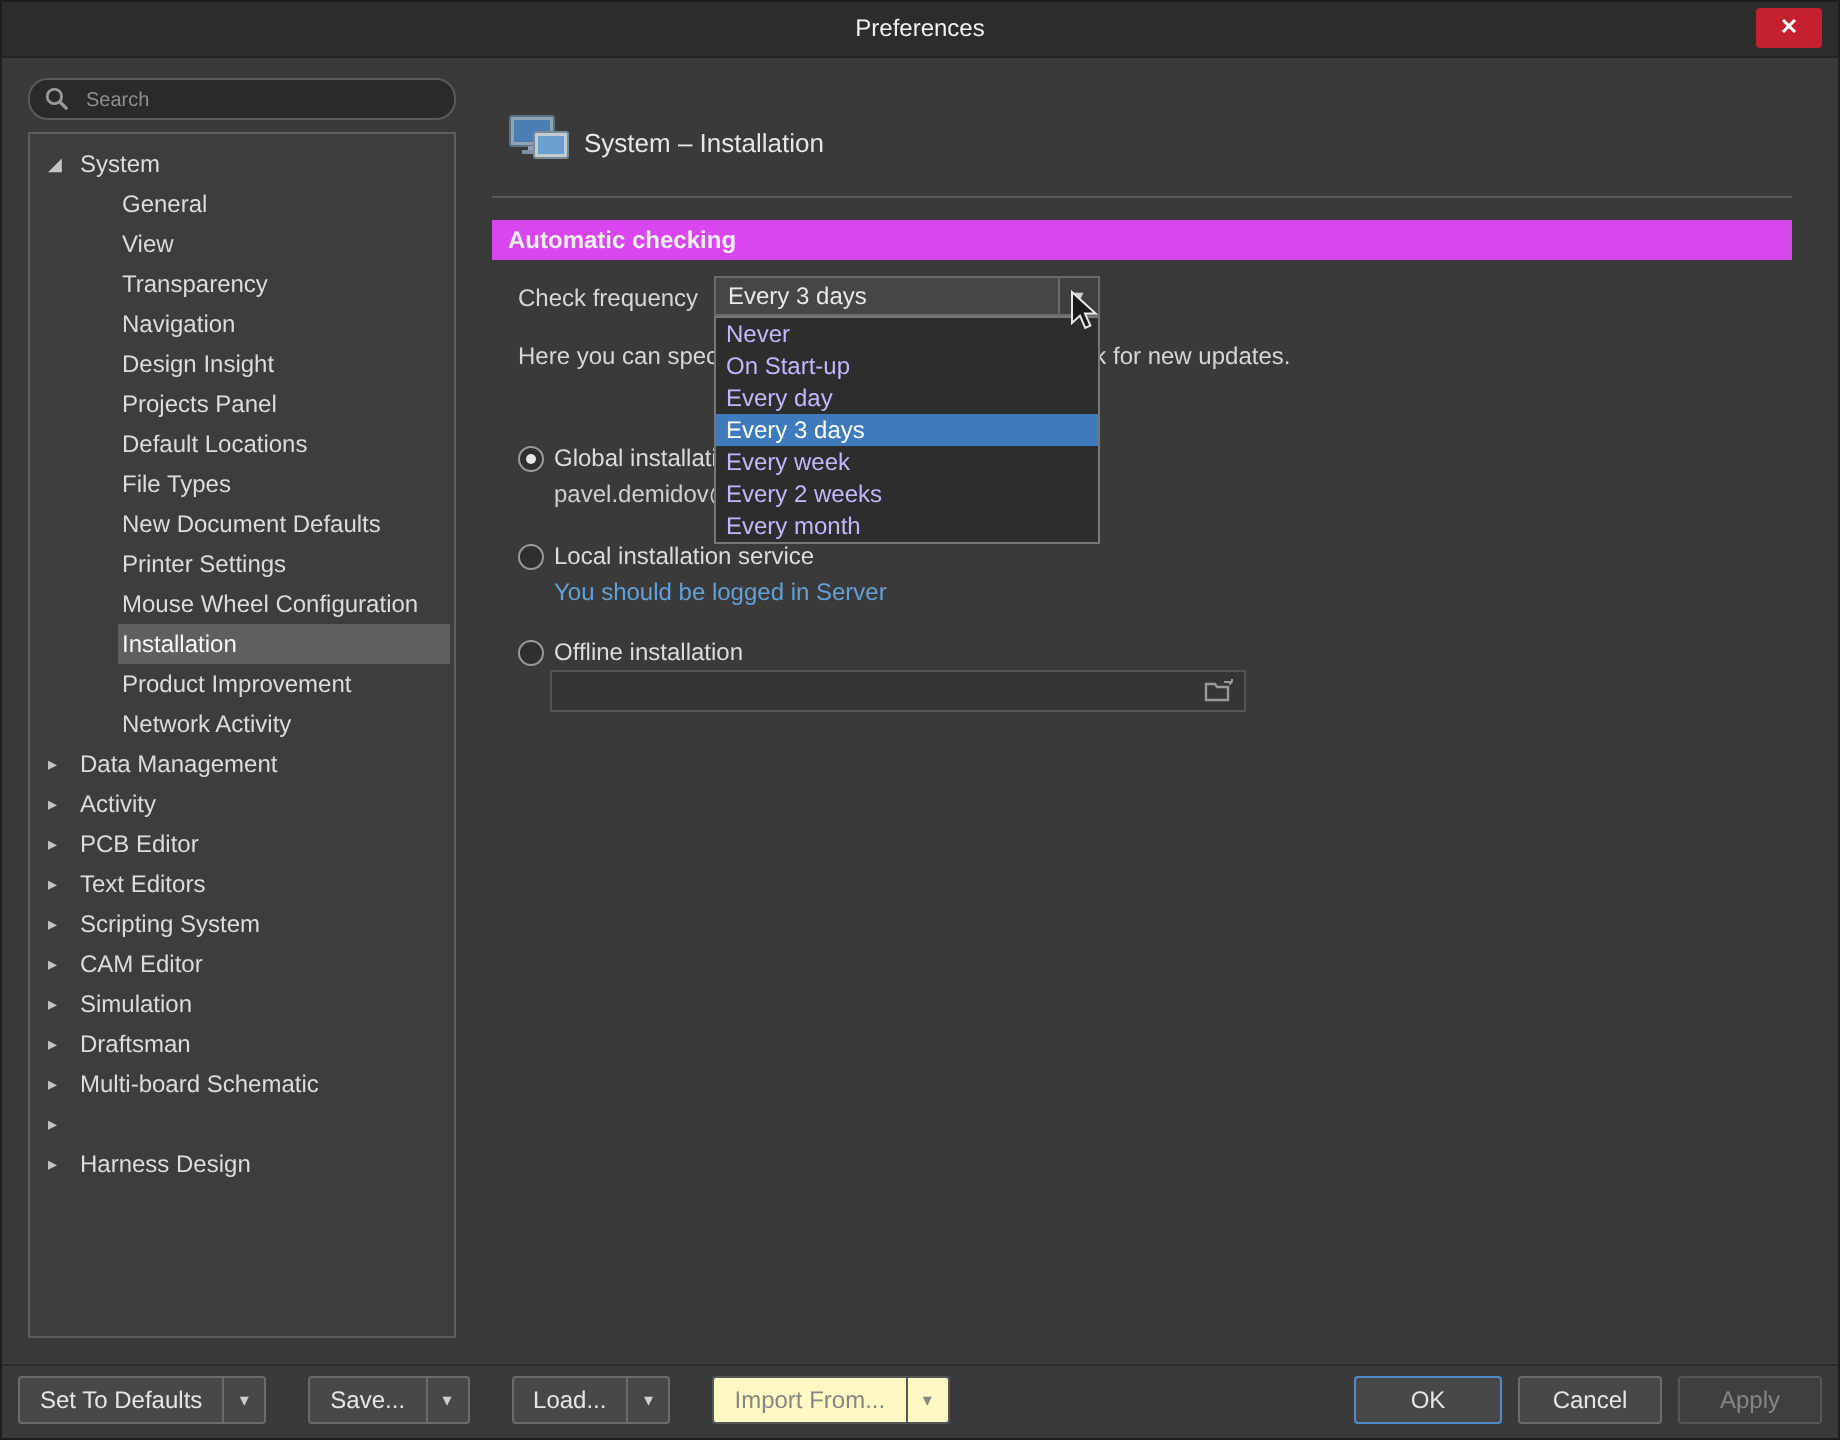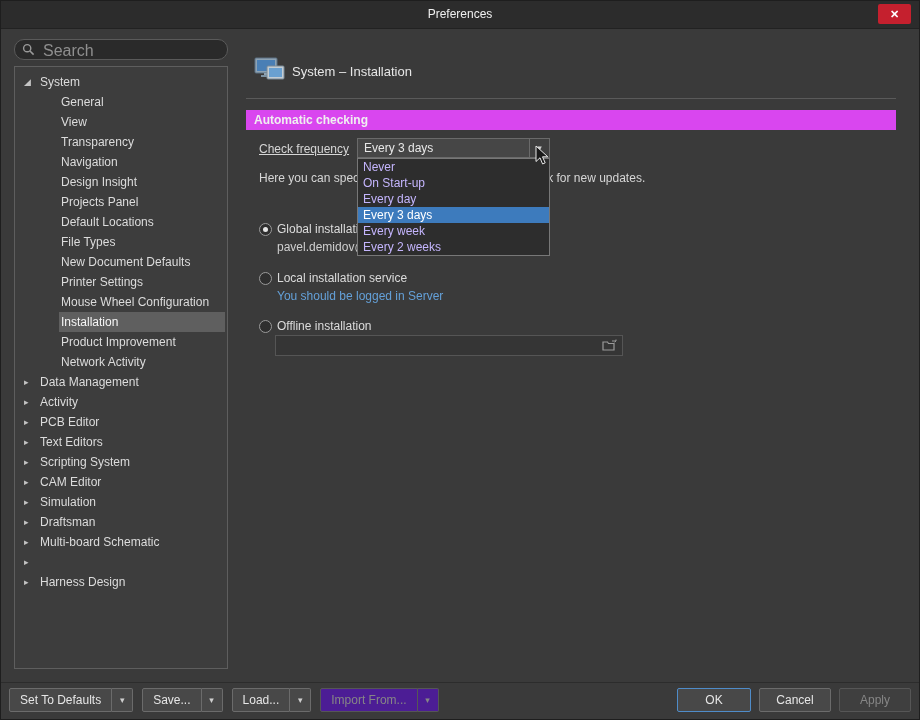--- a/index.html
+++ b/index.html
@@ -13,37 +13,37 @@
   .abs{position:absolute;}
   
   .titlebar{left:0;top:0;width:100%;height:27px;background:#2c2c2c;border-bottom:1px solid #222;}
   .title-text{width:100%;text-align:center;line-height:27px;color:#f0f0f0;font-size:12px;}
   .close-btn{right:8px;top:3px;width:33px;height:20px;background:#c5202e;color:#fff;
     font-weight:bold;font-size:11px;text-align:center;line-height:20px;border-radius:2px;cursor:default;}
   
   .search-box{left:13px;top:38px;width:214px;height:21px;background:#2a2a2a;border:1px solid #5a5a5a;
     border-radius:10px;box-sizing:border-box;}
   .search-box input{position:absolute;left:26px;top:1px;width:180px;height:17px;background:transparent;
-    border:none;outline:none;color:#dcdcdc;font-family:"Liberation Sans",sans-serif;font-size:16px;}
+    border:none;outline:none;color:#dcdcdc;font-family:"Liberation Sans",sans-serif;font-size:10px;}
   .search-box input::placeholder{color:#8f8f8f;}
   .search-icon{position:absolute;left:7px;top:3px;}
   .tree-panel{left:13px;top:65px;width:214px;height:603px;background:#3d3d3d;border:1px solid #5e5e5e;
     box-sizing:border-box;padding-top:5px;overflow:hidden;}
   .tree-row{display:flex;align-items:center;height:20px;cursor:default;}
   .tree-arrow{width:14px;margin-left:9px;color:#c4c4c4;font-size:9px;line-height:20px;text-align:left;flex:none;}
   .tree-spacer{width:44px;flex:none;}
   .tree-label{flex:1;line-height:20px;padding-left:2px;white-space:nowrap;color:#dcdcdc;}
   .tree-row.selected .tree-label{background:#5f5f5f;color:#f6f6f6;margin-right:2px;}
   
   .page-icon{left:253px;top:56px;}
   .page-title{left:291px;top:63px;font-size:13px;color:#e6e6e6;}
   .header-divider{left:245px;top:97px;width:650px;height:1px;background:#5a5a5a;}
   .section-bar{left:245px;top:109px;width:650px;height:20px;background:#d946ef;
     color:#f0f0f0;font-weight:bold;line-height:20px;padding-left:8px;box-sizing:border-box;}
-  .field-label{left:258px;top:141px;color:#d6d6d6;text-decoration:underline;}
+  .field-label{left:258px;top:141px;color:#d6d6d6;}
   .combo{left:356px;top:137px;width:193px;height:20px;background:#464646;border:1px solid #6a6a6a;
     box-sizing:border-box;display:flex;align-items:center;}
   .combo-value{flex:1;padding-left:6px;color:#e8e8e8;white-space:nowrap;overflow:hidden;}
   .combo-arrow{width:19px;height:18px;background:#3f3f3f;border-left:1px solid #6a6a6a;
     color:#cfcfcf;text-align:center;line-height:18px;font-size:9px;flex:none;}
   .dd-list{left:356px;top:157px;width:193px;background:#2d2d2d;border:1px solid #777;
     box-sizing:border-box;z-index:50;}
   .dd-option{height:16px;line-height:16px;padding-left:5px;color:#c4b5fd;white-space:nowrap;cursor:default;}
   .dd-option.selected{background:#3d7bbd;color:#ffffff;}
   .description{left:258px;top:170px;width:645px;color:#d6d6d6;white-space:nowrap;overflow:hidden;z-index:1;}
@@ -56,29 +56,29 @@
   .radio-label{margin-left:5px;color:#dcdcdc;white-space:nowrap;}
   .sub-text{color:#cfcfcf;white-space:nowrap;z-index:1;}
   .link-text{color:#64a0d8;white-space:nowrap;}
   .path-input{left:274px;top:334px;width:348px;height:21px;background:#353535;border:1px solid #555;
     box-sizing:border-box;}
   .path-input input{position:absolute;left:4px;top:1px;width:315px;height:17px;background:transparent;
     border:none;outline:none;color:#dcdcdc;font-family:"Liberation Sans",sans-serif;font-size:12px;}
   .browse-icon{position:absolute;right:4px;top:3px;}
   
   .footer{left:0;top:681px;width:920px;height:39px;border-top:1px solid #2c2c2c;background:#3a3a3a;}
-  .footer-left{position:absolute;left:8px;top:5px;display:flex;gap:9px;}
+  .footer-left{position:absolute;left:8px;top:5px;display:flex;gap:21px;}
   .footer-right{position:absolute;right:10px;top:5px;display:flex;gap:8px;}
   .split-btn{display:flex;}
   .btn{height:24px;background:#484848;border:1px solid #6b6b6b;color:#e6e6e6;
     font-family:"Liberation Sans",sans-serif;font-size:12px;box-sizing:border-box;
     display:flex;align-items:center;justify-content:center;cursor:default;}
   .split-btn .btn.main{border-radius:2px 0 0 2px;padding:0 10px;}
   .split-btn .btn.arrow{border-radius:0 2px 2px 0;border-left:none;width:21px;font-size:9px;color:#cfcfcf;}
-  .split-btn.disabled .btn{background:#4c1d95;border-color:#565656;color:#868686;}
+  .split-btn.disabled .btn{background:#fef9c3;border-color:#565656;color:#868686;}
   .push-btn{border-radius:2px;text-align:center;}
   .push-btn.default{border:1px solid #4f8cc9;}
   .push-btn.disabled{background:#3f3f3f;border-color:#565656;color:#868686;}
   .w74{width:74px;} .w72{width:72px;}
   .cursor{left:534px;top:144px;z-index:100;}
 </style>
 </head>
 <body>
 
 <div class="abs titlebar">
@@ -253,20 +253,21 @@
   </span>
 </div>
 
 <div class="abs dd-list">
     <div class="dd-option">Never</div>
     <div class="dd-option">On Start-up</div>
     <div class="dd-option">Every day</div>
     <div class="dd-option selected">Every 3 days</div>
     <div class="dd-option">Every week</div>
     <div class="dd-option">Every 2 weeks</div>
+    <div class="dd-option">Every month</div>
   </div>
 
 <div class="abs cursor">
   <svg width="16" height="22" viewBox="0 0 16 22">
     <path d="M1,1 L1,16.5 L5,12.8 L7.6,19 L10.2,17.8 L7.5,11.8 L12.8,11.8 Z" fill="#1a1a1a" stroke="#e8e8e8" stroke-width="1"></path>
   </svg>
 </div>
 
 <div class="abs footer">
   <div class="footer-left">

